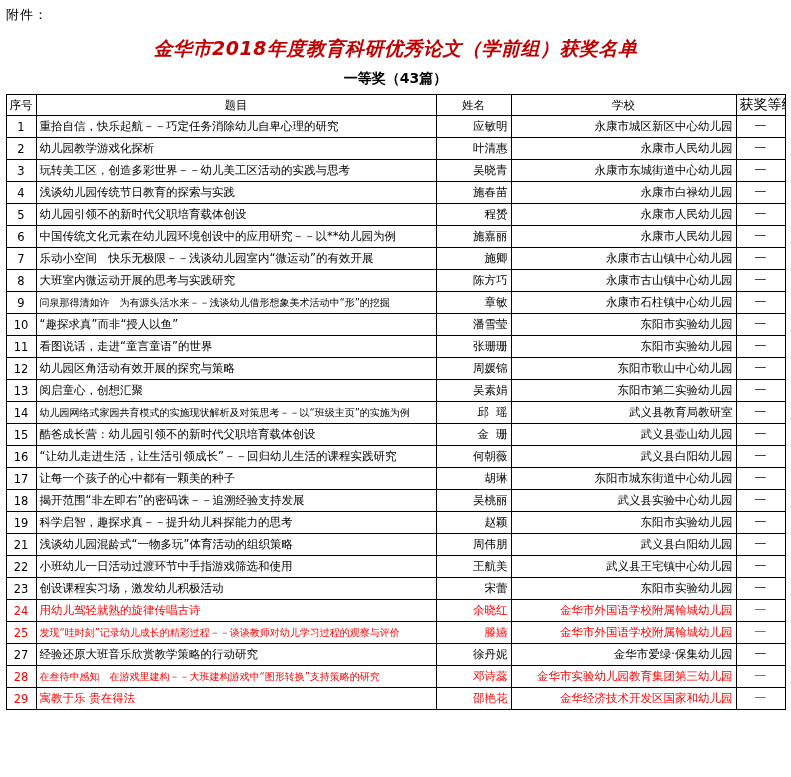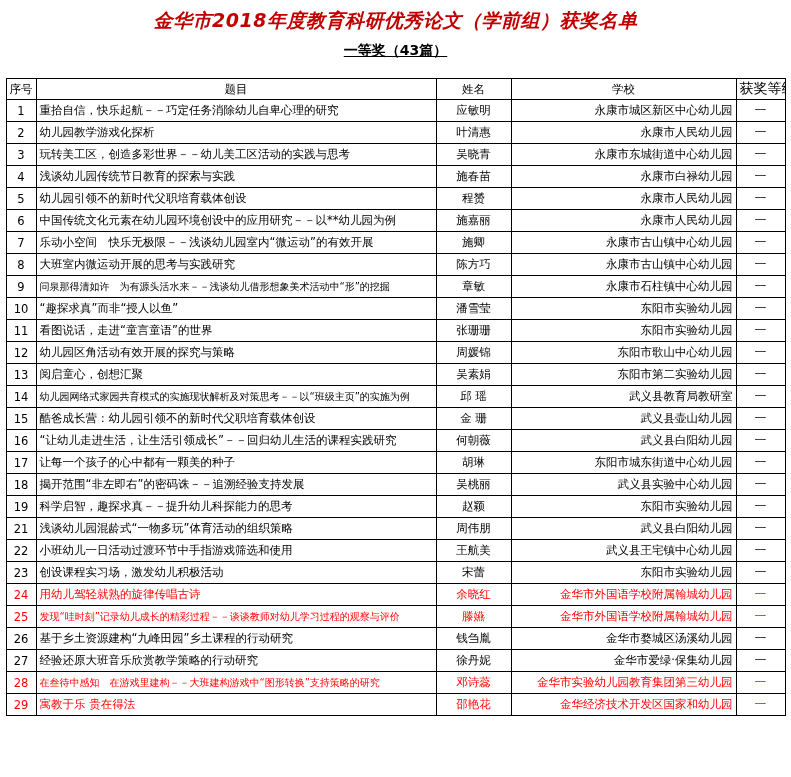--- a/index.html
+++ b/index.html
@@ -22,26 +22,25 @@
     color:#c00000;
     padding:8px 0 6px 0;
     letter-spacing:0.5px;
     font-style:italic;
   }
   .subtitle{
     text-align:center;
     font-size:14px;
     font-weight:bold;
     padding:2px 0 6px 0;
-    text-decoration:underline;
   }
   table{
     border-collapse:collapse;
     width:779px;
-    margin:12px auto;
+    margin:0 auto;
     table-layout:fixed;
   }
   th,td{
     border:1px solid #000;
     font-size:11.5px;
     padding:1px 3px;
     height:19px;
     vertical-align:middle;
     overflow:hidden;
     white-space:nowrap;
@@ -51,32 +50,33 @@
     font-weight:normal;
     height:17px;
   }
   col.c-no{width:30px;}
   col.c-title{width:400px;}
   col.c-name{width:75px;}
   col.c-school{width:225px;}
   col.c-award{width:49px;}
   td.no{text-align:center;}
   td.title-cell{text-align:left;}
-  td.name{text-align:center;}
+  td.name{text-align:right;font-family:Liberation Mono, monospace;}
   td.school{text-align:right;}
   td.award{text-align:center;}
   tr.red td{color:#ff0000;}
   td.small{font-size:10px;}
   th.award-h{font-size:14px;letter-spacing:0px;}
 </style>
 </head>
 <body>
 
 <div class="page">
 
+  <div class="attach">附件：</div>
 
   <div class="title">金华市2018年度教育科研优秀论文（学前组）获奖名单</div>
 
   <div class="subtitle">一等奖（43篇）</div>
 
   <table>
     <colgroup>
       <col class="c-no">
         <col class="c-title">
         <col class="c-name">
@@ -255,27 +255,20 @@
           <td class="award">一</td>
         </tr>
         <tr class="red">
           <td class="no">25</td>
           <td class="title-cell small">发现“哇时刻”记录幼儿成长的精彩过程－－谈谈教师对幼儿学习过程的观察与评价</td>
           <td class="name">滕嬿</td>
           <td class="school">金华市外国语学校附属翰城幼儿园</td>
           <td class="award">一</td>
         </tr>
         <tr>
-          <td class="no">26</td>
-          <td class="title-cell">基于乡土资源建构“九峰田园”乡土课程的行动研究</td>
-          <td class="name">钱刍胤</td>
-          <td class="school">金华市婺城区汤溪幼儿园</td>
-          <td class="award">一</td>
-        </tr>
-        <tr>
           <td class="no">27</td>
           <td class="title-cell">经验还原大班音乐欣赏教学策略的行动研究</td>
           <td class="name">徐丹妮</td>
           <td class="school">金华市爱绿·保集幼儿园</td>
           <td class="award">一</td>
         </tr>
         <tr class="red">
           <td class="no">28</td>
           <td class="title-cell small">在叁待中感知　在游戏里建构－－大班建构游戏中“图形转换”支持策略的研究</td>
           <td class="name">邓诗蕊</td>

